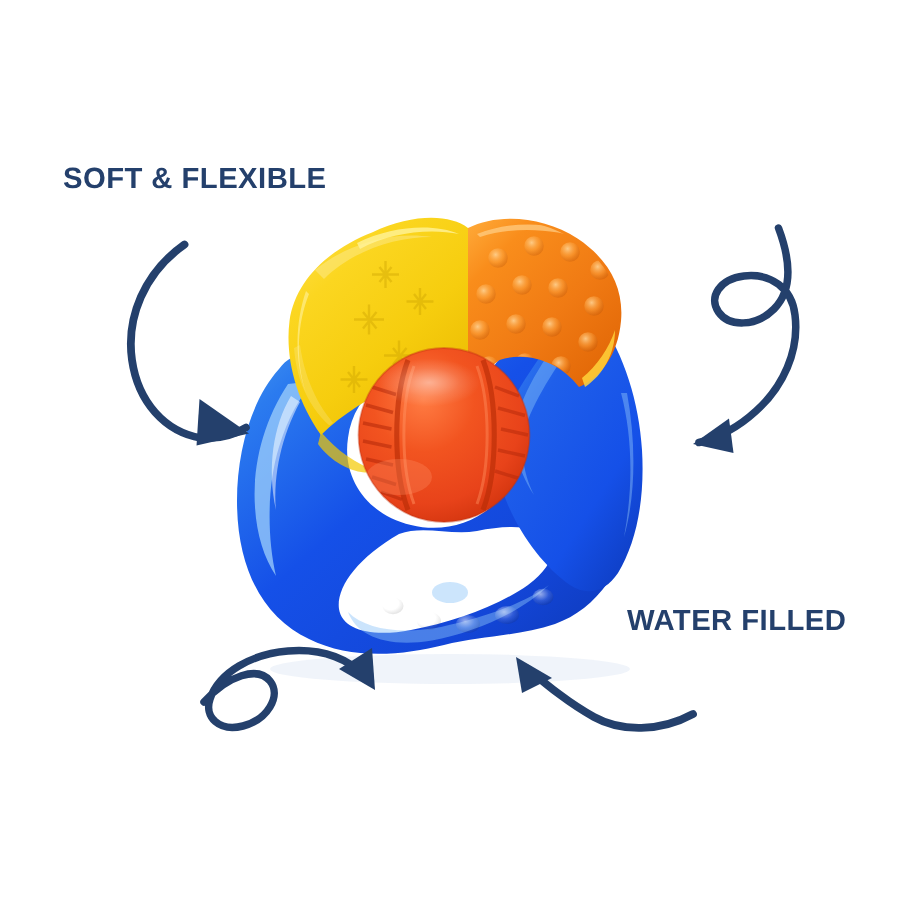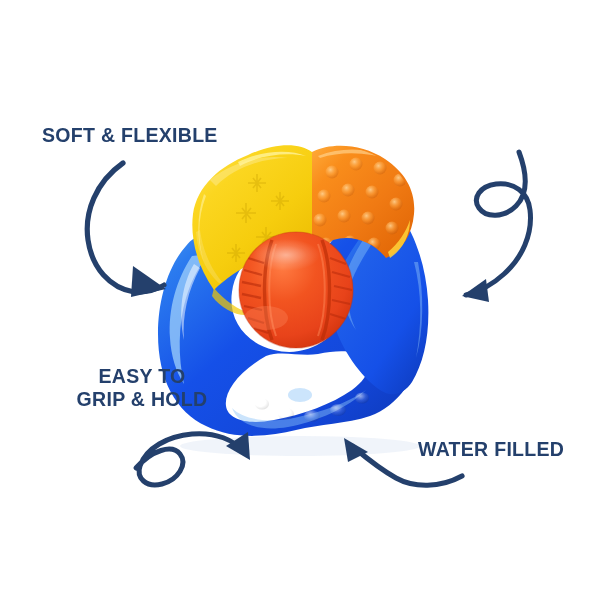--- a/index.html
+++ b/index.html
@@ -21,40 +21,39 @@
     font-weight: bold;
     font-size: 19.5px;
     letter-spacing: 0.3px;
     line-height: 1.18;
     text-transform: uppercase;
     white-space: pre-line;
     font-family: "Liberation Sans", sans-serif;
   }
   #label-soft-flexible {
     left: 42px;
-    top: 124px;
+    top: 108px;
     text-align: center;
   }
   #label-foodgrade {
     left: 356px;
     top: 100px;
     width: 200px;
     text-align: center;
   }
   #label-grip-hold {
     left: 52px;
     top: 365px;
     width: 180px;
     text-align: center;
   }
   #label-water-filled {
     left: 418px;
     top: 403px;
     text-align: left;
-    margin-top: 35px;
   }
   .arrow-layer {
     position: absolute;
     left: 0;
     top: 0;
     width: 600px;
     height: 600px;
     pointer-events: none;
   }
   .product-layer {
@@ -319,18 +318,16 @@
                  C378,468 364,456 352,446" stroke-width="5.2"></path>
         <path d="M344,438 L368,452 L348,462 Z" fill="#24406c" stroke="none"></path>
       </g>
 
     </g>
   </svg>
 
   <div class="label" id="label-soft-flexible">SOFT &amp; FLEXIBLE</div>
 
 
-  <div class="label" id="label-grip-hold">EASY TO
-GRIP &amp; HOLD</div>
 
   <div class="label" id="label-water-filled">WATER FILLED</div>
 
 </div>
 
 </body></html>

